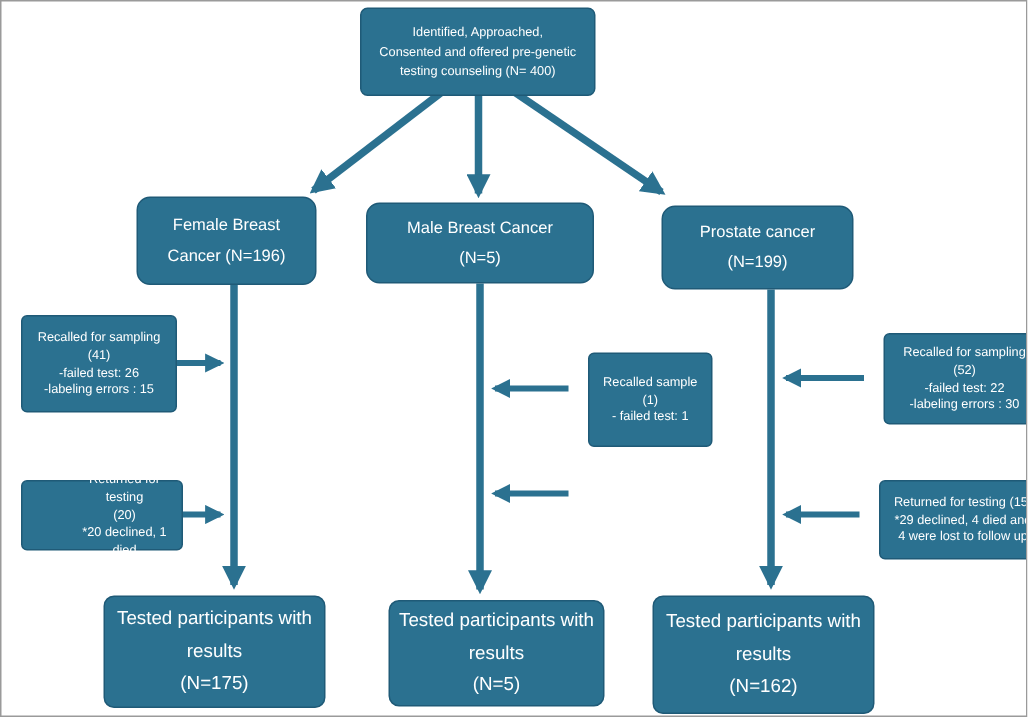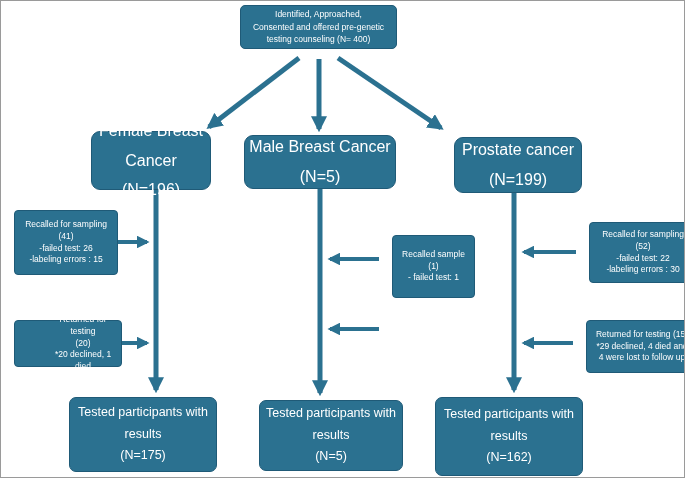--- a/index.html
+++ b/index.html
@@ -41,29 +41,29 @@
     border: 1px solid var(--box-border);
     color: var(--text-color);
     display: flex;
     align-items: center;
     justify-content: center;
     text-align: center;
     white-space: pre-line;
     padding: 2px 4px;
   }
   .top-box   { font-size: 8.5px;  line-height: 1.5;  border-radius: 5px; }
-  .big       { font-size: 16px;   line-height: 1.85; border-radius: 9px; }
+  .big       { font-size: 11px;   line-height: 1.85; border-radius: 9px; }
   .small     { font-size: 8.5px;  line-height: 1.4;  border-radius: 4px; margin-left: 12px; }
   .bottom    { font-size: 12.5px; line-height: 1.75; border-radius: 7px; }
 
   
-  #node-top               { left: 239px; top: 4px;   width: 157px; height: 44px; }
+  #node-top               { left: 239px; top: 4px;   width: 157px; height: 59px; }
   #node-female            { left: 90px;  top: 130px; width: 120px; height: 59px; }
   #node-male              { left: 243px; top: 134px; width: 152px; height: 54px; }
-  #node-prostate          { left: 453px; top: 136px; width: 128px; height: 56px; }
+  #node-prostate          { left: 440px; top: 136px; width: 128px; height: 56px; }
   #node-female-recalled   { left: 1px;   top: 209px; width: 104px; height: 65px; }
   #node-female-returned   { left: 1px;   top: 319px; width: 108px; height: 47px; padding-left: 34px; }
   #node-male-recalled     { left: 379px; top: 234px; width: 83px;  height: 63px; }
   #node-male-returned     { left: 379px; top: 310px; width: 83px;  height: 37px; }
   #node-prostate-recalled { left: 576px; top: 221px; width: 108px; height: 61px; }
   #node-prostate-returned { left: 573px; top: 319px; width: 112px; height: 53px; }
   #node-female-tested     { left: 68px;  top: 396px; width: 148px; height: 75px; }
   #node-male-tested       { left: 258px; top: 399px; width: 144px; height: 71px; }
   #node-prostate-tested   { left: 434px; top: 396px; width: 148px; height: 79px; }
 </style>

